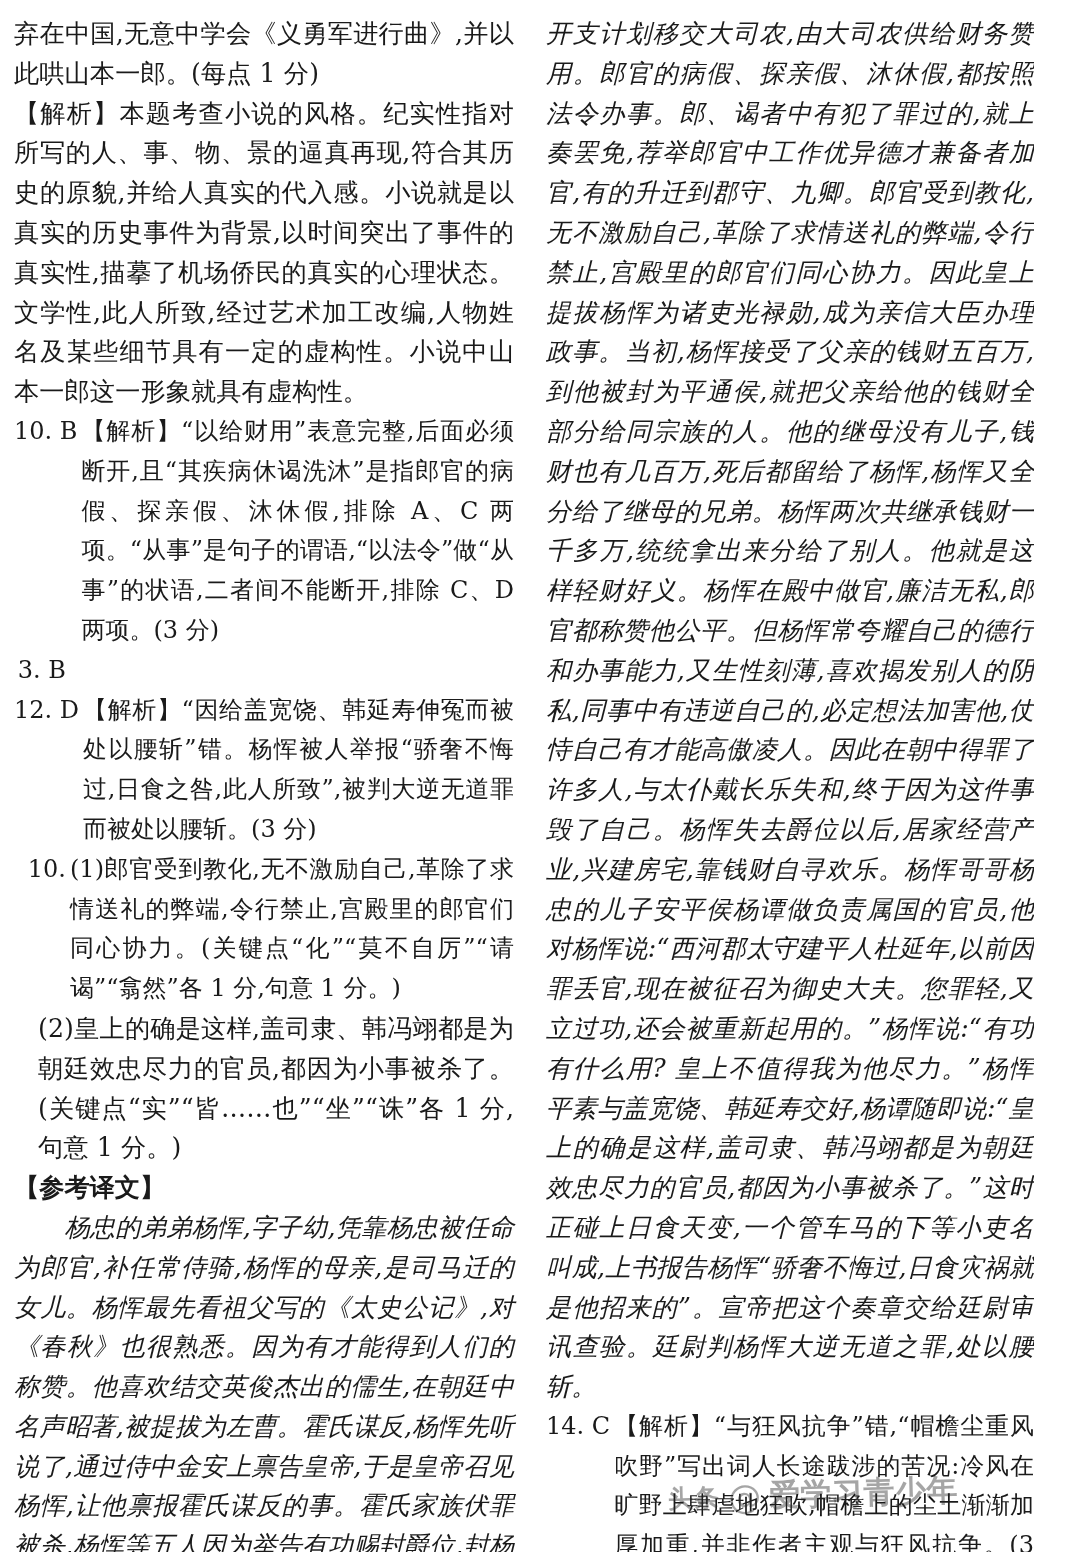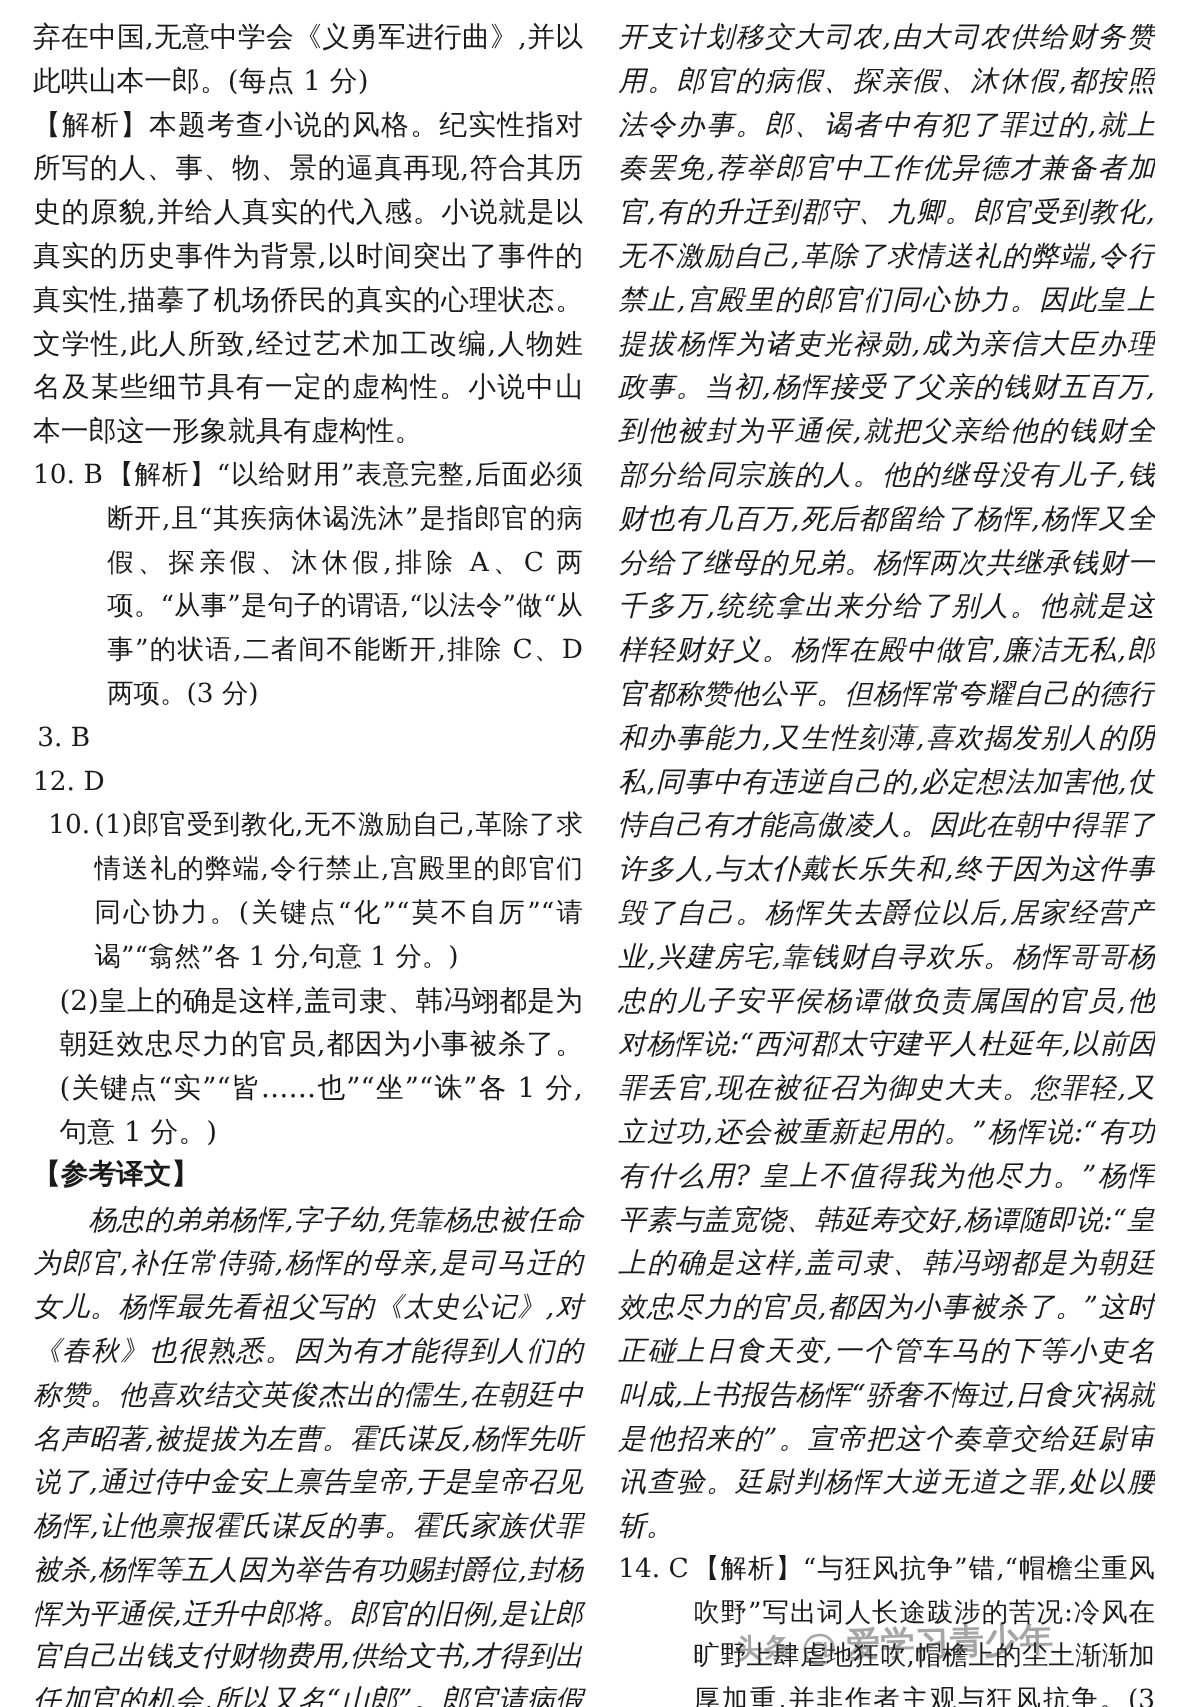--- a/index.html
+++ b/index.html
@@ -16,21 +16,20 @@
     color: #1a1a1a;
   }
 
   #page {
     position: absolute;
     inset: 0;
     display: flex;
     flex-direction: row;
     padding: 14px 14px 0 14px;
     box-sizing: border-box;
-    justify-content: center;
   }
 
   .column {
     width: 510px;
     box-sizing: border-box;
     overflow: hidden;
   }
   .column.left { padding-right: 10px; }
   .column.right { padding-left: 22px; }
 
@@ -80,21 +79,20 @@
   .cont {
     margin-left: 24px;
   }
   .first-indent { text-indent: 2em; }
 
   .heading {
     font-size: 25.2px;
     line-height: 39.8px;
     font-weight: 700;
     margin: 0;
-    font-family: Liberation Mono, monospace;
   }
 
   
   #watermark {
     position: absolute;
     left: 668px;
     top: 1466px;
     width: 400px;
     height: 54px;
     pointer-events: none;
@@ -128,20 +126,21 @@
       <span class="num"><span>10.</span>&nbsp;<span>B</span></span>
       <span class="body">【解析】“以给财用”表意完整,后面必须断开,且“其疾病休谒洗沐”是指郎官的病假、探亲假、沐休假,排除 A、C 两项。“从事”是句子的谓语,“以法令”做“从事”的状语,二者间不能断开,排除 C、D 两项。(3 分)</span>
     </div>
 
     <div class="item song">
       <span class="num"><span>3.</span>&nbsp;<span>B</span></span>
     </div>
 
     <div class="item song">
       <span class="num"><span>12.</span>&nbsp;<span>D</span></span>
+      <span class="body">【解析】“因给盖宽饶、韩延寿伸冤而被处以腰斩”错。杨恽被人举报“骄奢不悔过,日食之咎,此人所致”,被判大逆无道罪而被处以腰斩。(3 分)</span>
     </div>
 
     <div class="item song">
       <span class="num"><span>10.</span></span>
       <span class="body">(1)郎官受到教化,无不激励自己,革除了求情送礼的弊端,令行禁止,宫殿里的郎官们同心协力。(关键点“化”“莫不自厉”“请谒”“翕然”各 1 分,句意 1 分。)</span>
     </div>
 
     <p class="para song cont">(2)皇上的确是这样,盖司隶、韩冯翊都是为朝廷效忠尽力的官员,都因为小事被杀了。(关键点“实”“皆……也”“坐”“诛”各 1 分,句意 1 分。)</p>
 
     <p class="heading">【参考译文】</p>

